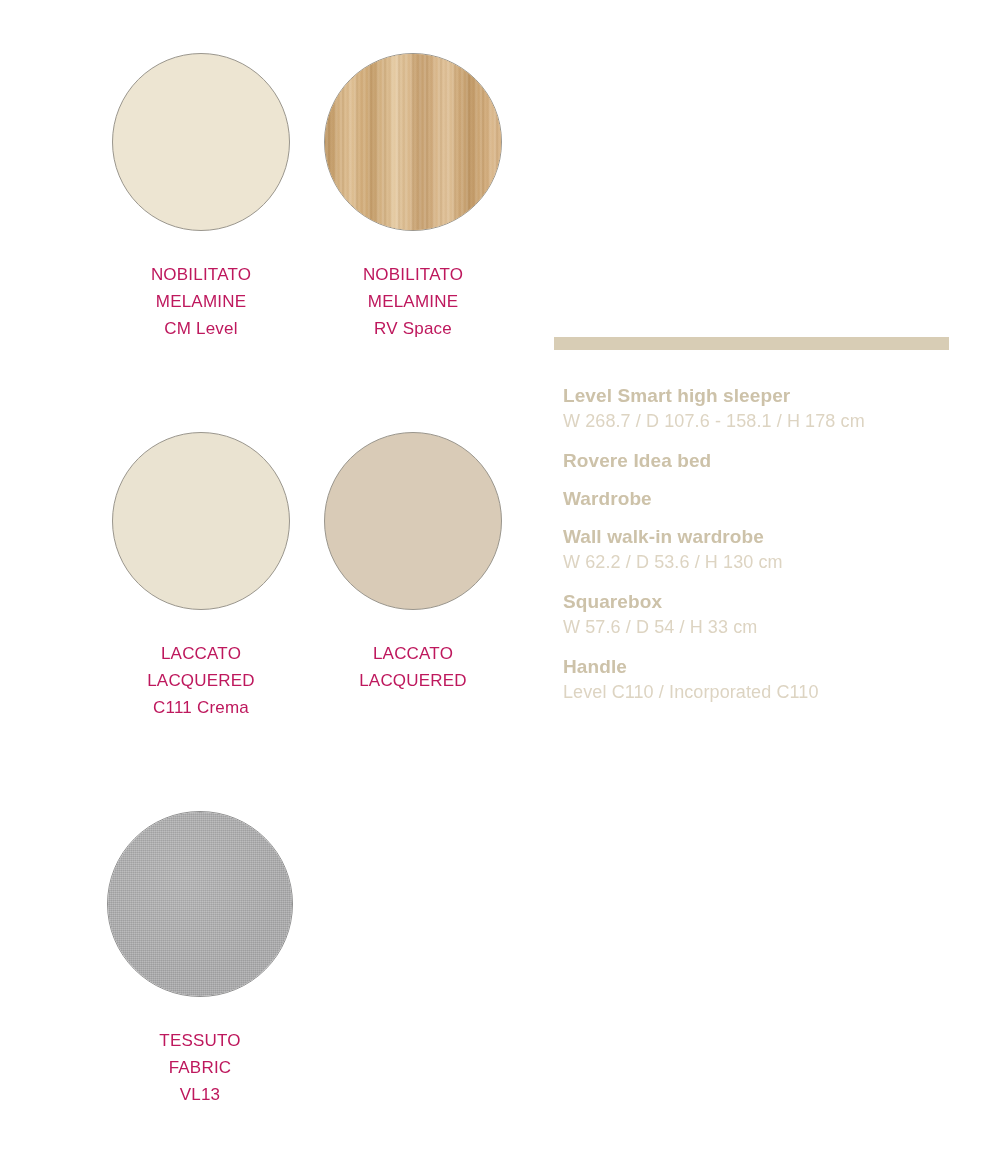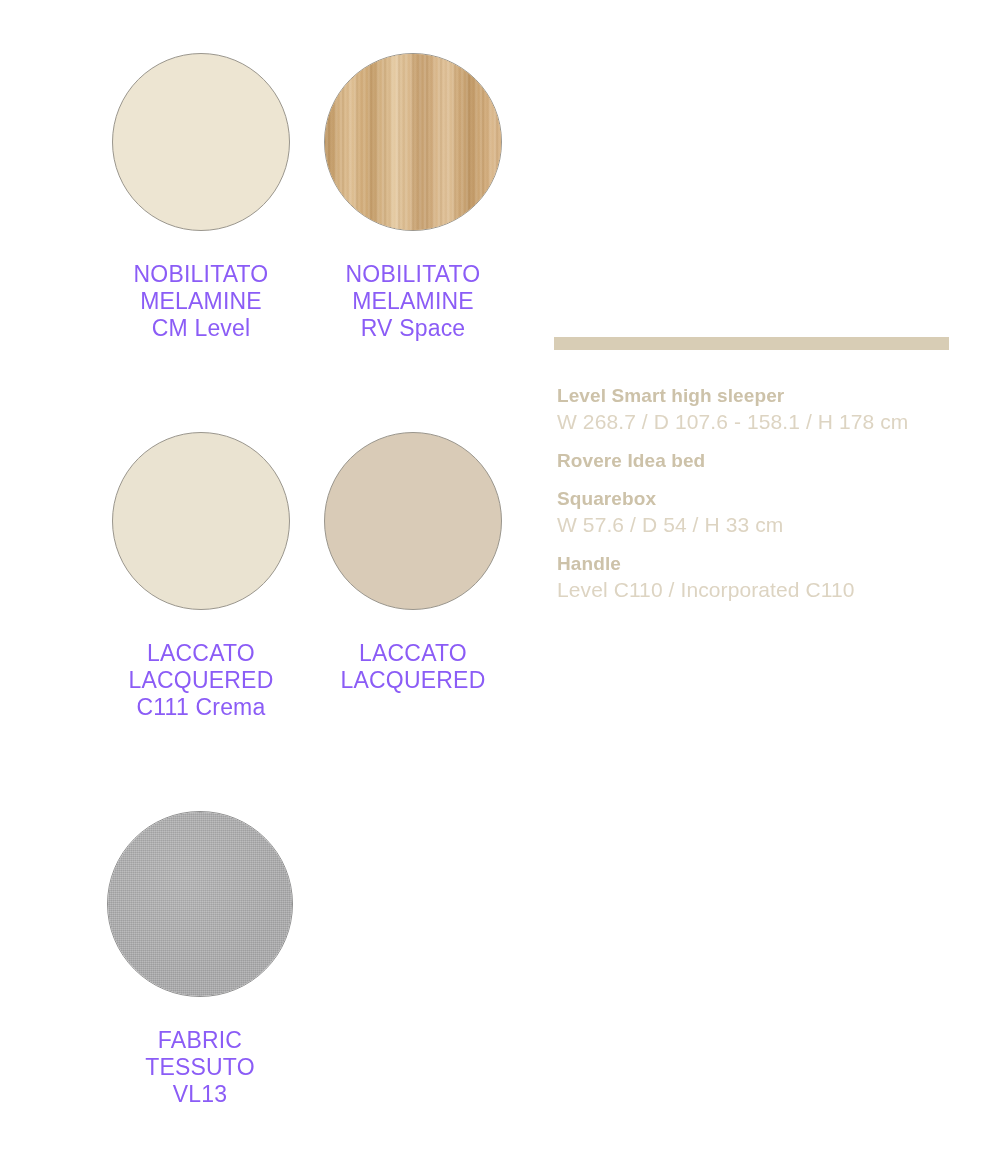--- a/index.html
+++ b/index.html
@@ -93,22 +93,22 @@
         rgba(255,255,255,0.085) 1px,
         rgba(0,0,0,0.04) 1px,
         rgba(0,0,0,0.04) 2px),
       radial-gradient(circle at 42% 36%,
         rgba(255,255,255,0.13) 0%,
         rgba(255,255,255,0.00) 62%);
   }
 
   .swatch-caption {
     margin-top: 30px;
-    color: #8b5cf6;
-    font-size: 23px;
+    color: #be185d;
+    font-size: 17px;
     line-height: 27px;
     letter-spacing: 0.2px;
     font-weight: 400;
   }
   .swatch-caption .cap-line {
     display: block;
     white-space: nowrap;
   }
 
   
@@ -118,40 +118,40 @@
     top: 337px;
     width: 400px;
   }
   .spec-rule {
     width: 395px;
     height: 13px;
     background: #d8cdb5;
     margin-bottom: 33px;
   }
   .spec-list {
-    margin: 3px;
+    margin: 9px;
     padding: 0;
     list-style: none;
   }
   .spec-item {
     margin-bottom: 13px;
   }
   .spec-name {
     display: block;
     color: #cdc2a9;
     font-weight: 700;
     font-size: 19px;
     line-height: 25px;
     letter-spacing: 0.1px;
   }
   .spec-dims {
     display: block;
     color: #ddd4c2;
     font-weight: 400;
-    font-size: 21px;
+    font-size: 18px;
     line-height: 27px;
     letter-spacing: 0.1px;
   }
 </style>
 </head>
 <body>
 
 <div class="board">
 
   <div class="swatch-cell" style="left:101px; top:53px;">
@@ -189,37 +189,42 @@
       <span class="cap-line">LACCATO</span>
       <span class="cap-line">LACQUERED</span>
     </div>
   </div>
 
   <div class="swatch-cell" style="left:100px; top:811px;">
     <div class="swatch-disc fabric-disc">
       <div class="fabric-weave"></div>
     </div>
     <div class="swatch-caption">
+      <span class="cap-line">TESSUTO</span>
       <span class="cap-line">FABRIC</span>
-      <span class="cap-line">TESSUTO</span>
       <span class="cap-line">VL13</span>
     </div>
   </div>
 
   <div class="spec-panel">
     <div class="spec-rule"></div>
     <ul class="spec-list">
       <li class="spec-item">
         <span class="spec-name">Level Smart high sleeper</span>
         <span class="spec-dims">W 268.7 / D 107.6 - 158.1 / H 178 cm</span>
       </li>
       <li class="spec-item">
         <span class="spec-name">Rovere Idea bed</span>
       </li>
       <li class="spec-item">
+        <span class="spec-name">Wardrobe</span>
+      </li>
+      <li class="spec-item">
+        <span class="spec-name">Wall walk-in wardrobe</span>
+        <span class="spec-dims">W 62.2 / D 53.6 / H 130 cm</span>
       </li>
       <li class="spec-item">
         <span class="spec-name">Squarebox</span>
         <span class="spec-dims">W 57.6 / D 54 / H 33 cm</span>
       </li>
       <li class="spec-item">
         <span class="spec-name">Handle</span>
         <span class="spec-dims">Level C110 / Incorporated C110</span>
       </li>
     </ul>

